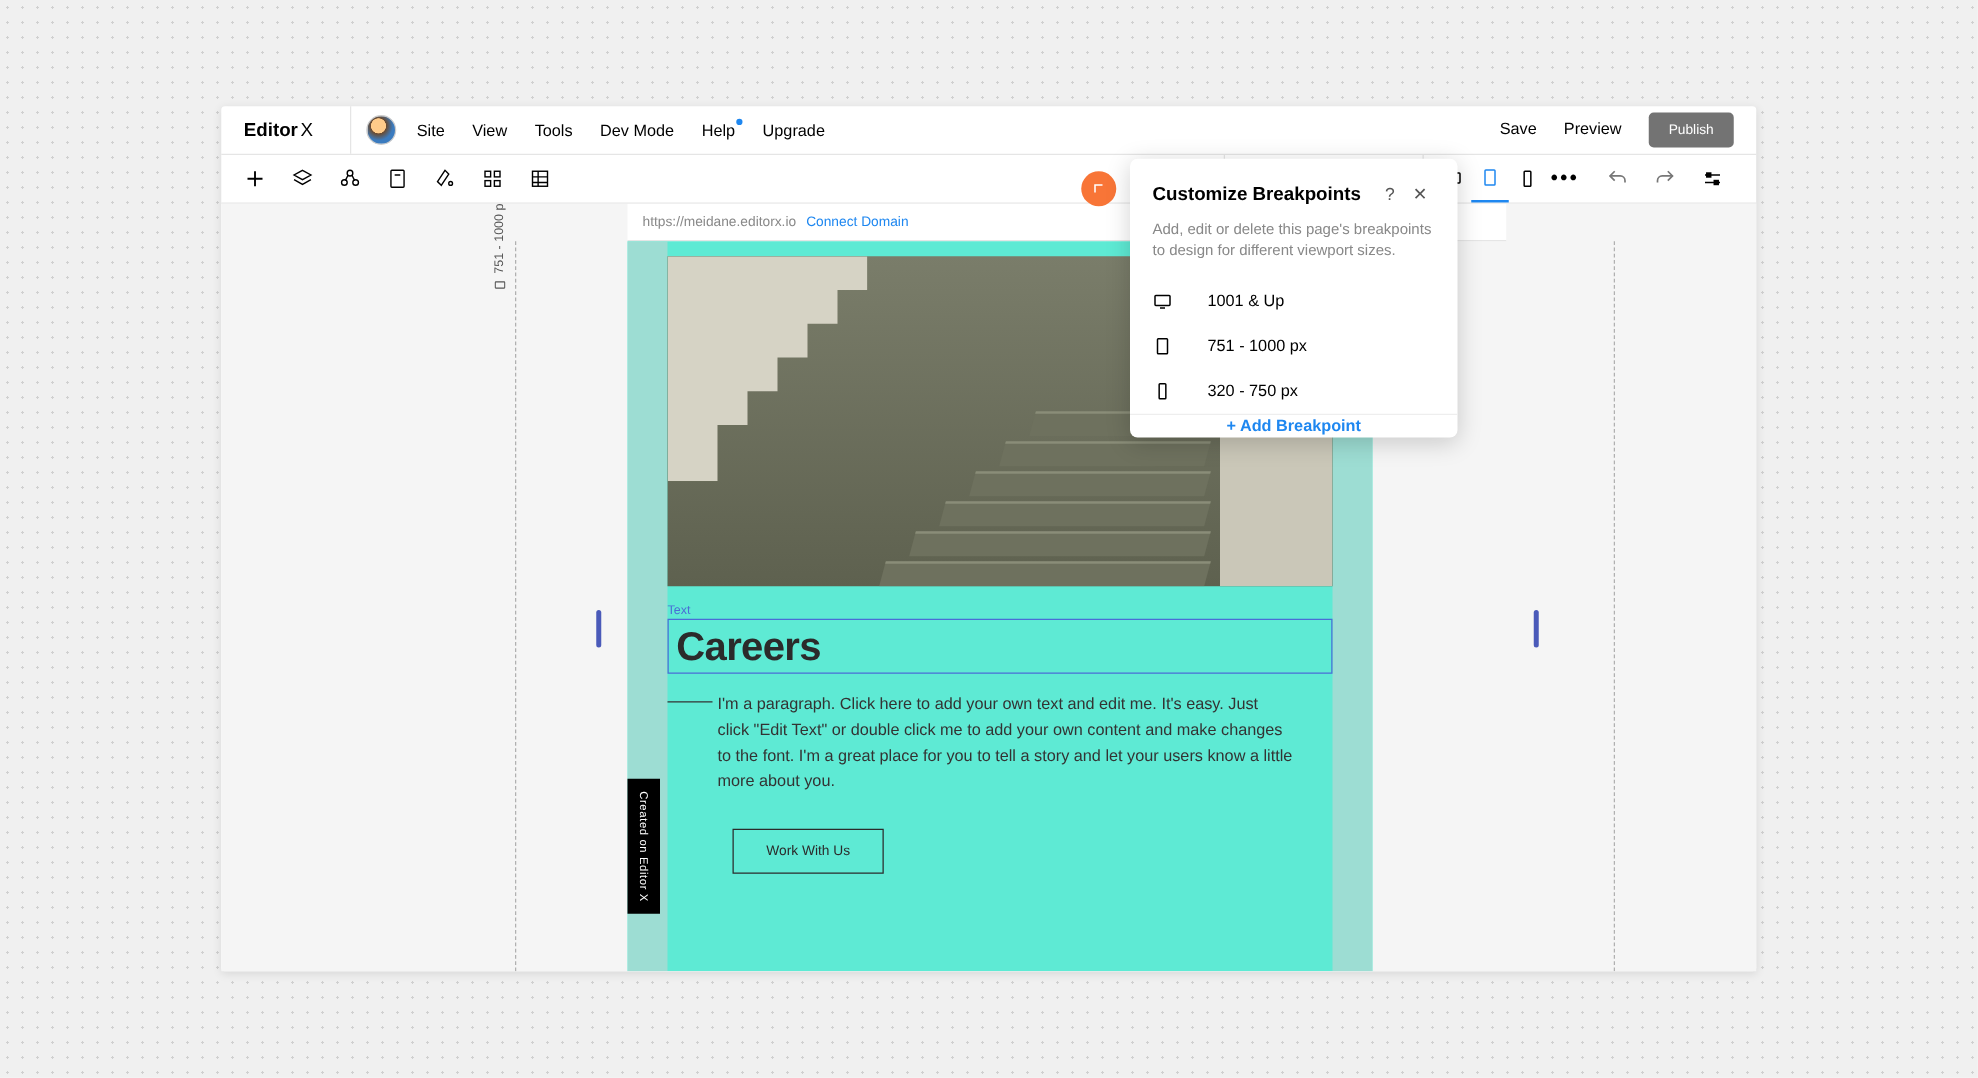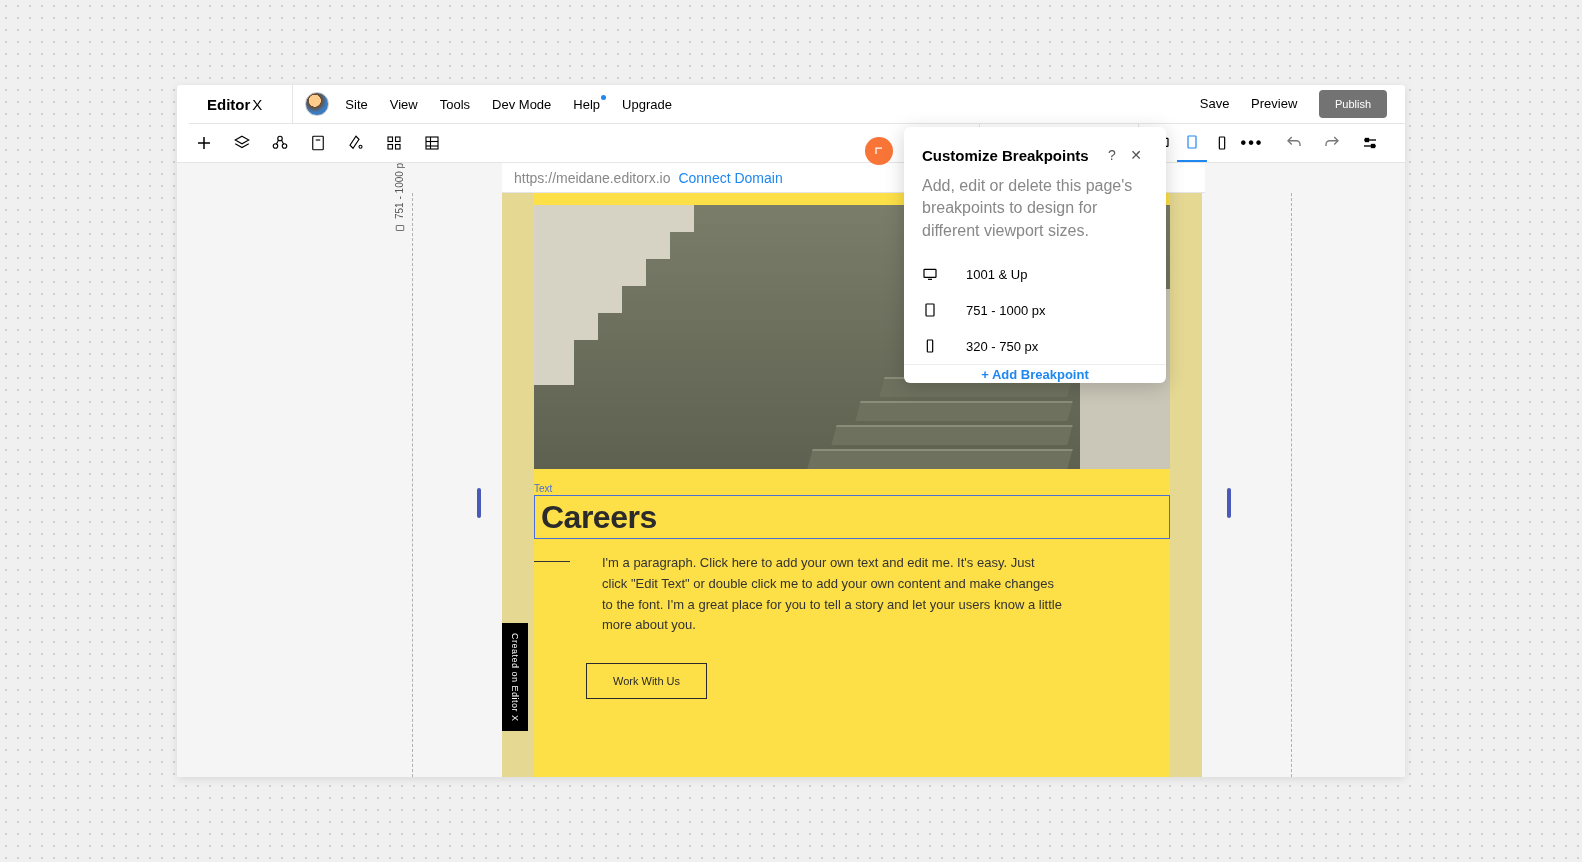--- a/index.html
+++ b/index.html
@@ -1,20 +1,20 @@
 <!DOCTYPE html>
 <html><head>
 <meta charset="utf-8">
 <style>
 * { margin: 0; padding: 0; box-sizing: border-box; font-family: -apple-system, BlinkMacSystemFont, "Segoe UI", Helvetica, Arial, sans-serif; }
 body { width: 1582px; height: 862px; background: #f0f0f0; background-image: radial-gradient(circle, #d0d0d0 1px, transparent 1px); background-size: 12px 12px; display: flex; align-items: center; justify-content: center; }
 .app { width: 1228px; height: 692px; background: #fff; border-radius: 3px; box-shadow: 0 2px 8px rgba(0,0,0,0.1); display: flex; flex-direction: column; overflow: visible; position: relative; }
 
 
-.menubar { height: 39px; border-bottom: 1px solid #e5e5e5; display: flex; align-items: center; padding: 0 18px; font-size: 13px; color: #000; margin-left: 12px; }
+.menubar { height: 39px; border-bottom: 1px solid #e5e5e5; display: flex; align-items: center; padding: 0 18px; font-size: 13px; color: #000; }
 .logo { font-weight: 700; font-size: 15px; margin-right: 18px; display: flex; align-items: center; }
 .logo-x { font-weight: 300; margin-left: 2px; }
 .menubar .divider { width: 1px; height: 38px; background: #e5e5e5; margin: 0 12px; }
 .avatar { width: 24px; height: 24px; border-radius: 50%; background: radial-gradient(circle at 40% 35%, #ffcb8a 30%, #6a4a2f 32%, #3b7bbf 60%); margin-right: 16px; border: 1px solid #ccc; }
 .menu-item { margin-right: 22px; cursor: pointer; position: relative; }
 .menu-item .dot { position: absolute; top: -2px; right: -6px; width: 5px; height: 5px; border-radius: 50%; background: #1e87f0; }
 .spacer { flex: 1; }
 .mb-right a { color: #000; margin-right: 18px; text-decoration: none; cursor: pointer; }
 .mb-right a.preview { color: #000000; }
 .btn-primary { background: #737373; color: #fff; border: none; padding: 8px 16px; border-radius: 4px; font-size: 11px; cursor: pointer; }
@@ -38,51 +38,51 @@
 .right-tools .tool-ic { color: #777; }
 
 
 .canvas { flex: 1; background: #f5f5f5; position: relative; overflow: hidden; }
 .ruler-label { position: absolute; left: 217px; top: 70px; transform: rotate(-90deg); transform-origin: left top; font-size: 10px; color: #555; display: flex; align-items: center; gap: 4px; }
 .ruler-label svg { width: 10px; height: 10px; }
 .guide-area { position: absolute; left: 235px; top: 30px; right: 113px; bottom: 0; border-left: 1px dashed #b0b0b0; border-right: 1px dashed #b0b0b0; }
 .handle-l { position: absolute; left: 300px; top: 325px; width: 4px; height: 30px; background: #4a5ab9; border-radius: 2px; }
 .handle-r { position: absolute; right: 174px; top: 325px; width: 4px; height: 30px; background: #4a5ab9; border-radius: 2px; }
 
-.urlbar { position: absolute; left: 325px; top: 0; right: 200px; height: 30px; background: #fff; display: flex; align-items: center; padding: 0 12px; font-size: 14px; gap: 8px; border-bottom: 1px solid #e5e5e5; }
+.urlbar { position: absolute; left: 325px; top: 0; right: 200px; height: 30px; background: #fff; display: flex; align-items: center; padding: 0 12px; font-size: 11px; gap: 8px; border-bottom: 1px solid #e5e5e5; }
 .urlbar .url { color: #888; }
 .urlbar .connect { color: #1e87f0; cursor: pointer; font-weight: 500; }
 
-.page { position: absolute; left: 325px; top: 30px; width: 700px; bottom: 0; background: #fde047; overflow: hidden; }
+.page { position: absolute; left: 325px; top: 30px; width: 596px; bottom: 0; background: #5eead4; overflow: hidden; }
 .page-margin-l { position: absolute; left: 0; top: 0; width: 32px; bottom: 0; background: rgba(210,210,210,0.55); }
 .page-margin-r { position: absolute; right: 0; top: 0; width: 32px; bottom: 0; background: rgba(210,210,210,0.55); }
 
 .hero { position: absolute; left: 32px; top: 12px; right: 32px; height: 264px; background: linear-gradient(180deg, #7a7d6a 0%, #5e614f 100%); overflow: hidden; }
 .stair-l { position: absolute; left: 0; top: 0; width: 160px; height: 180px; background: #d6d3c5; clip-path: polygon(0 0, 100% 0, 100% 15%, 85% 15%, 85% 30%, 70% 30%, 70% 45%, 55% 45%, 55% 60%, 40% 60%, 40% 75%, 25% 75%, 25% 100%, 0 100%); }
 .stair-r { position: absolute; right: 100px; bottom: 0; width: 260px; height: 140px; }
 .step { position: absolute; left: 0; right: 0; height: 20px; background: #6e715e; border-top: 2px solid #8a8d78; transform: skew(-15deg); }
 .pillar { position: absolute; right: 0; bottom: 0; width: 90px; height: 180px; background: #cac7b8; }
 
 .text-label { position: absolute; left: 32px; top: 290px; font-size: 10px; color: #4a6dd6; }
 .heading-box { position: absolute; left: 32px; top: 302px; right: 32px; height: 44px; border: 1px solid #4a6dd6; display: flex; align-items: center; padding: 0 6px; }
 .heading-box h1 { font-size: 32px; font-weight: 600; color: #2b2b2b; letter-spacing: -0.5px; }
 
 .para-dash { position: absolute; left: 32px; top: 368px; width: 36px; height: 1px; background: #333; }
-.para { position: absolute; left: 100px; top: 360px; width: 460px; font-size: 13px; line-height: 1.6; color: #333; }
+.para { position: absolute; left: 72px; top: 360px; width: 460px; font-size: 13px; line-height: 1.6; color: #333; }
 
 .cta { position: absolute; left: 84px; top: 470px; padding: 11px 26px; border: 1px solid #2b2b2b; font-size: 11px; color: #2b2b2b; background: transparent; cursor: pointer; }
 
 .badge { position: absolute; left: 325px; top: 460px; width: 26px; height: 108px; background: #000; color: #fff; font-size: 9px; writing-mode: vertical-rl; text-align: center; display: flex; align-items: center; justify-content: center; padding: 6px 0; letter-spacing: 0.5px; }
 
 
 .popover { position: absolute; left: 727px; top: 42px; width: 262px; background: #fff; border-radius: 6px; box-shadow: 0 4px 20px rgba(0,0,0,0.18); z-index: 30; display: flex; flex-direction: column; }
 .pop-head { padding: 16px 18px 8px; display: flex; align-items: center; }
 .pop-title { font-size: 15px; font-weight: 700; color: #000; flex: 1; }
 .pop-ic { width: 24px; height: 24px; display: flex; align-items: center; justify-content: center; cursor: pointer; color: #555; font-size: 14px; }
-.pop-desc { padding: 0 18px 14px; font-size: 16px; color: #888; line-height: 1.4; }
+.pop-desc { padding: 0 18px 14px; font-size: 12px; color: #888; line-height: 1.4; }
 .bp-row { padding: 10px 18px; display: flex; align-items: center; gap: 28px; font-size: 13px; color: #000; cursor: pointer; }
 .bp-row svg { width: 16px; height: 16px; flex-shrink: 0; }
 .pop-foot { border-top: 1px solid #eee; text-align: center; }
 .add-bp { color: #1e87f0; font-weight: 600; font-size: 13px; cursor: pointer; }
 </style>
 </head>
 <body>
 
 <div class="app">
 

